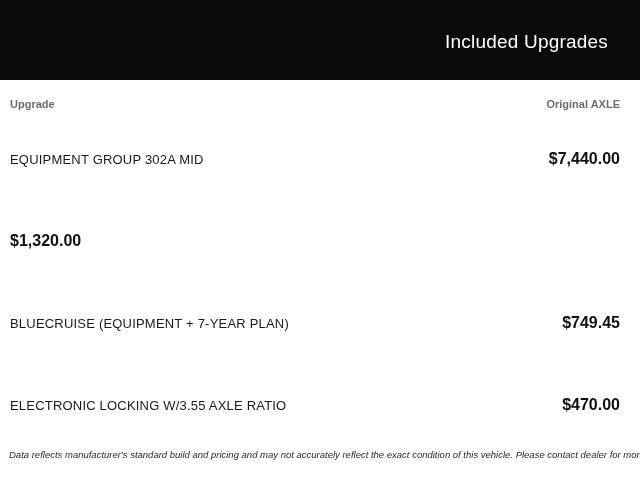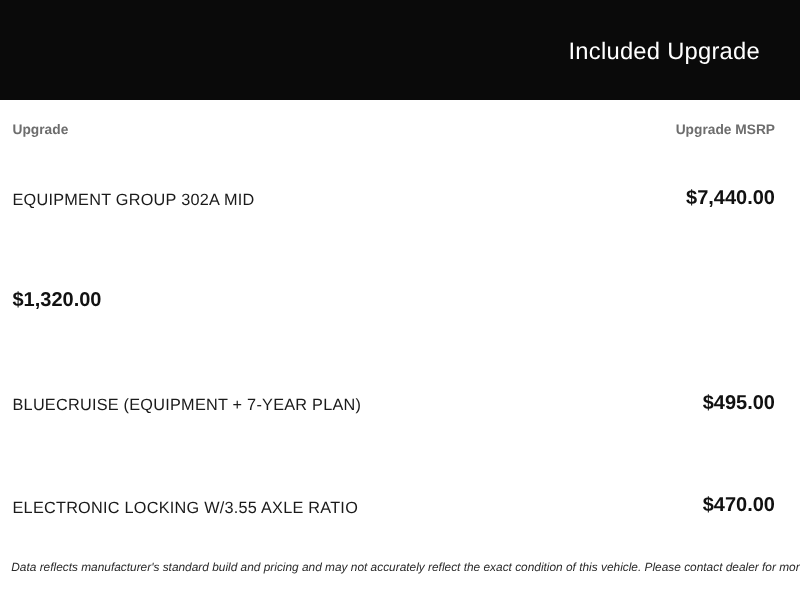--- a/index.html
+++ b/index.html
@@ -75,42 +75,42 @@
     line-height: 1.2;
     white-space: nowrap;
   }
 </style>
 </head>
 <body>
 
 <div class="page">
 
   <header class="page-header">
-    <h1 class="page-title">Included Upgrade</h1>
+    <h1 class="page-title">Included Upgrades</h1>
   </header>
 
   <main class="table">
 
     <div class="col-headers">
       <span class="col-header">Upgrade</span>
-      <span class="col-header">Upgrade MSRP</span>
+      <span class="col-header">Original AXLE</span>
     </div>
 
     <div class="row">
       <span class="row-label">EQUIPMENT GROUP 302A MID</span>
       <span class="row-price">$7,440.00</span>
     </div>
 
     <div class="row">
       <span class="row-price">$1,320.00</span>
     </div>
 
     <div class="row">
       <span class="row-label">BLUECRUISE (EQUIPMENT + 7-YEAR PLAN)</span>
-      <span class="row-price">$495.00</span>
+      <span class="row-price">$749.45</span>
     </div>
 
     <div class="row">
       <span class="row-label">ELECTRONIC LOCKING W/3.55 AXLE RATIO</span>
       <span class="row-price">$470.00</span>
     </div>
 
     <p class="disclaimer">Data reflects manufacturer's standard build and pricing and may not accurately reflect the exact condition of this vehicle. Please contact dealer for more information.</p>
 
   </main>

